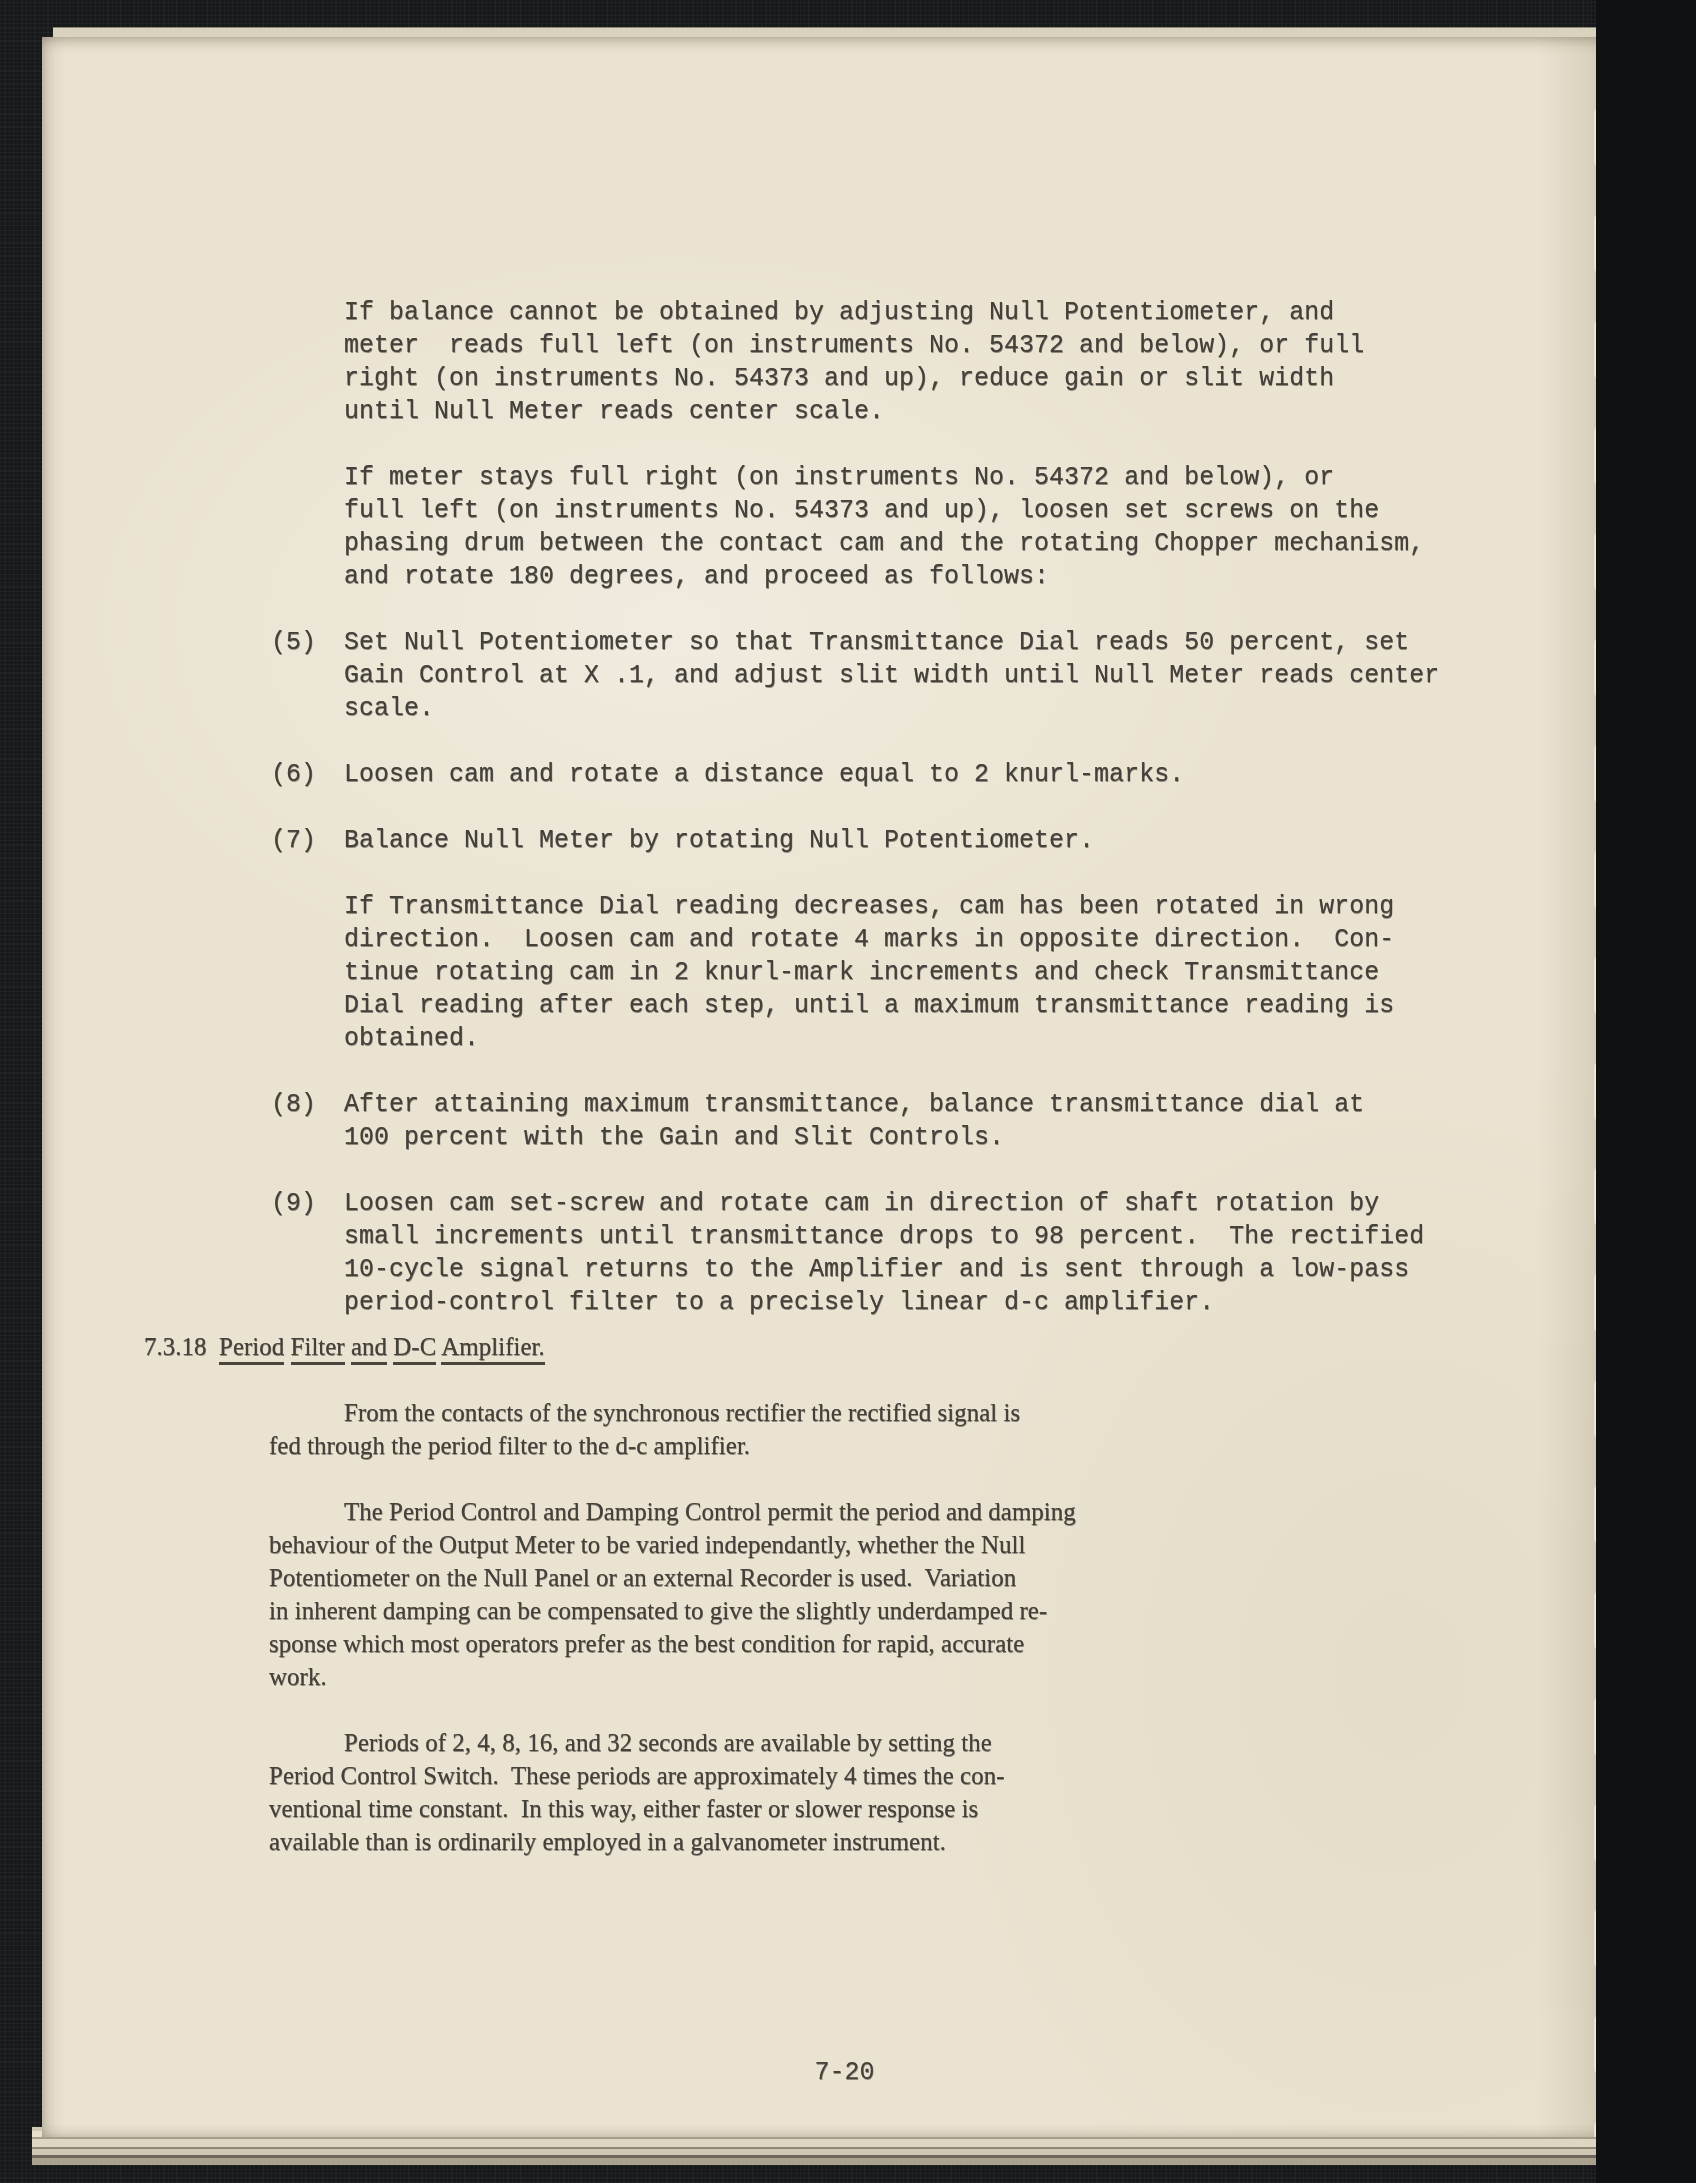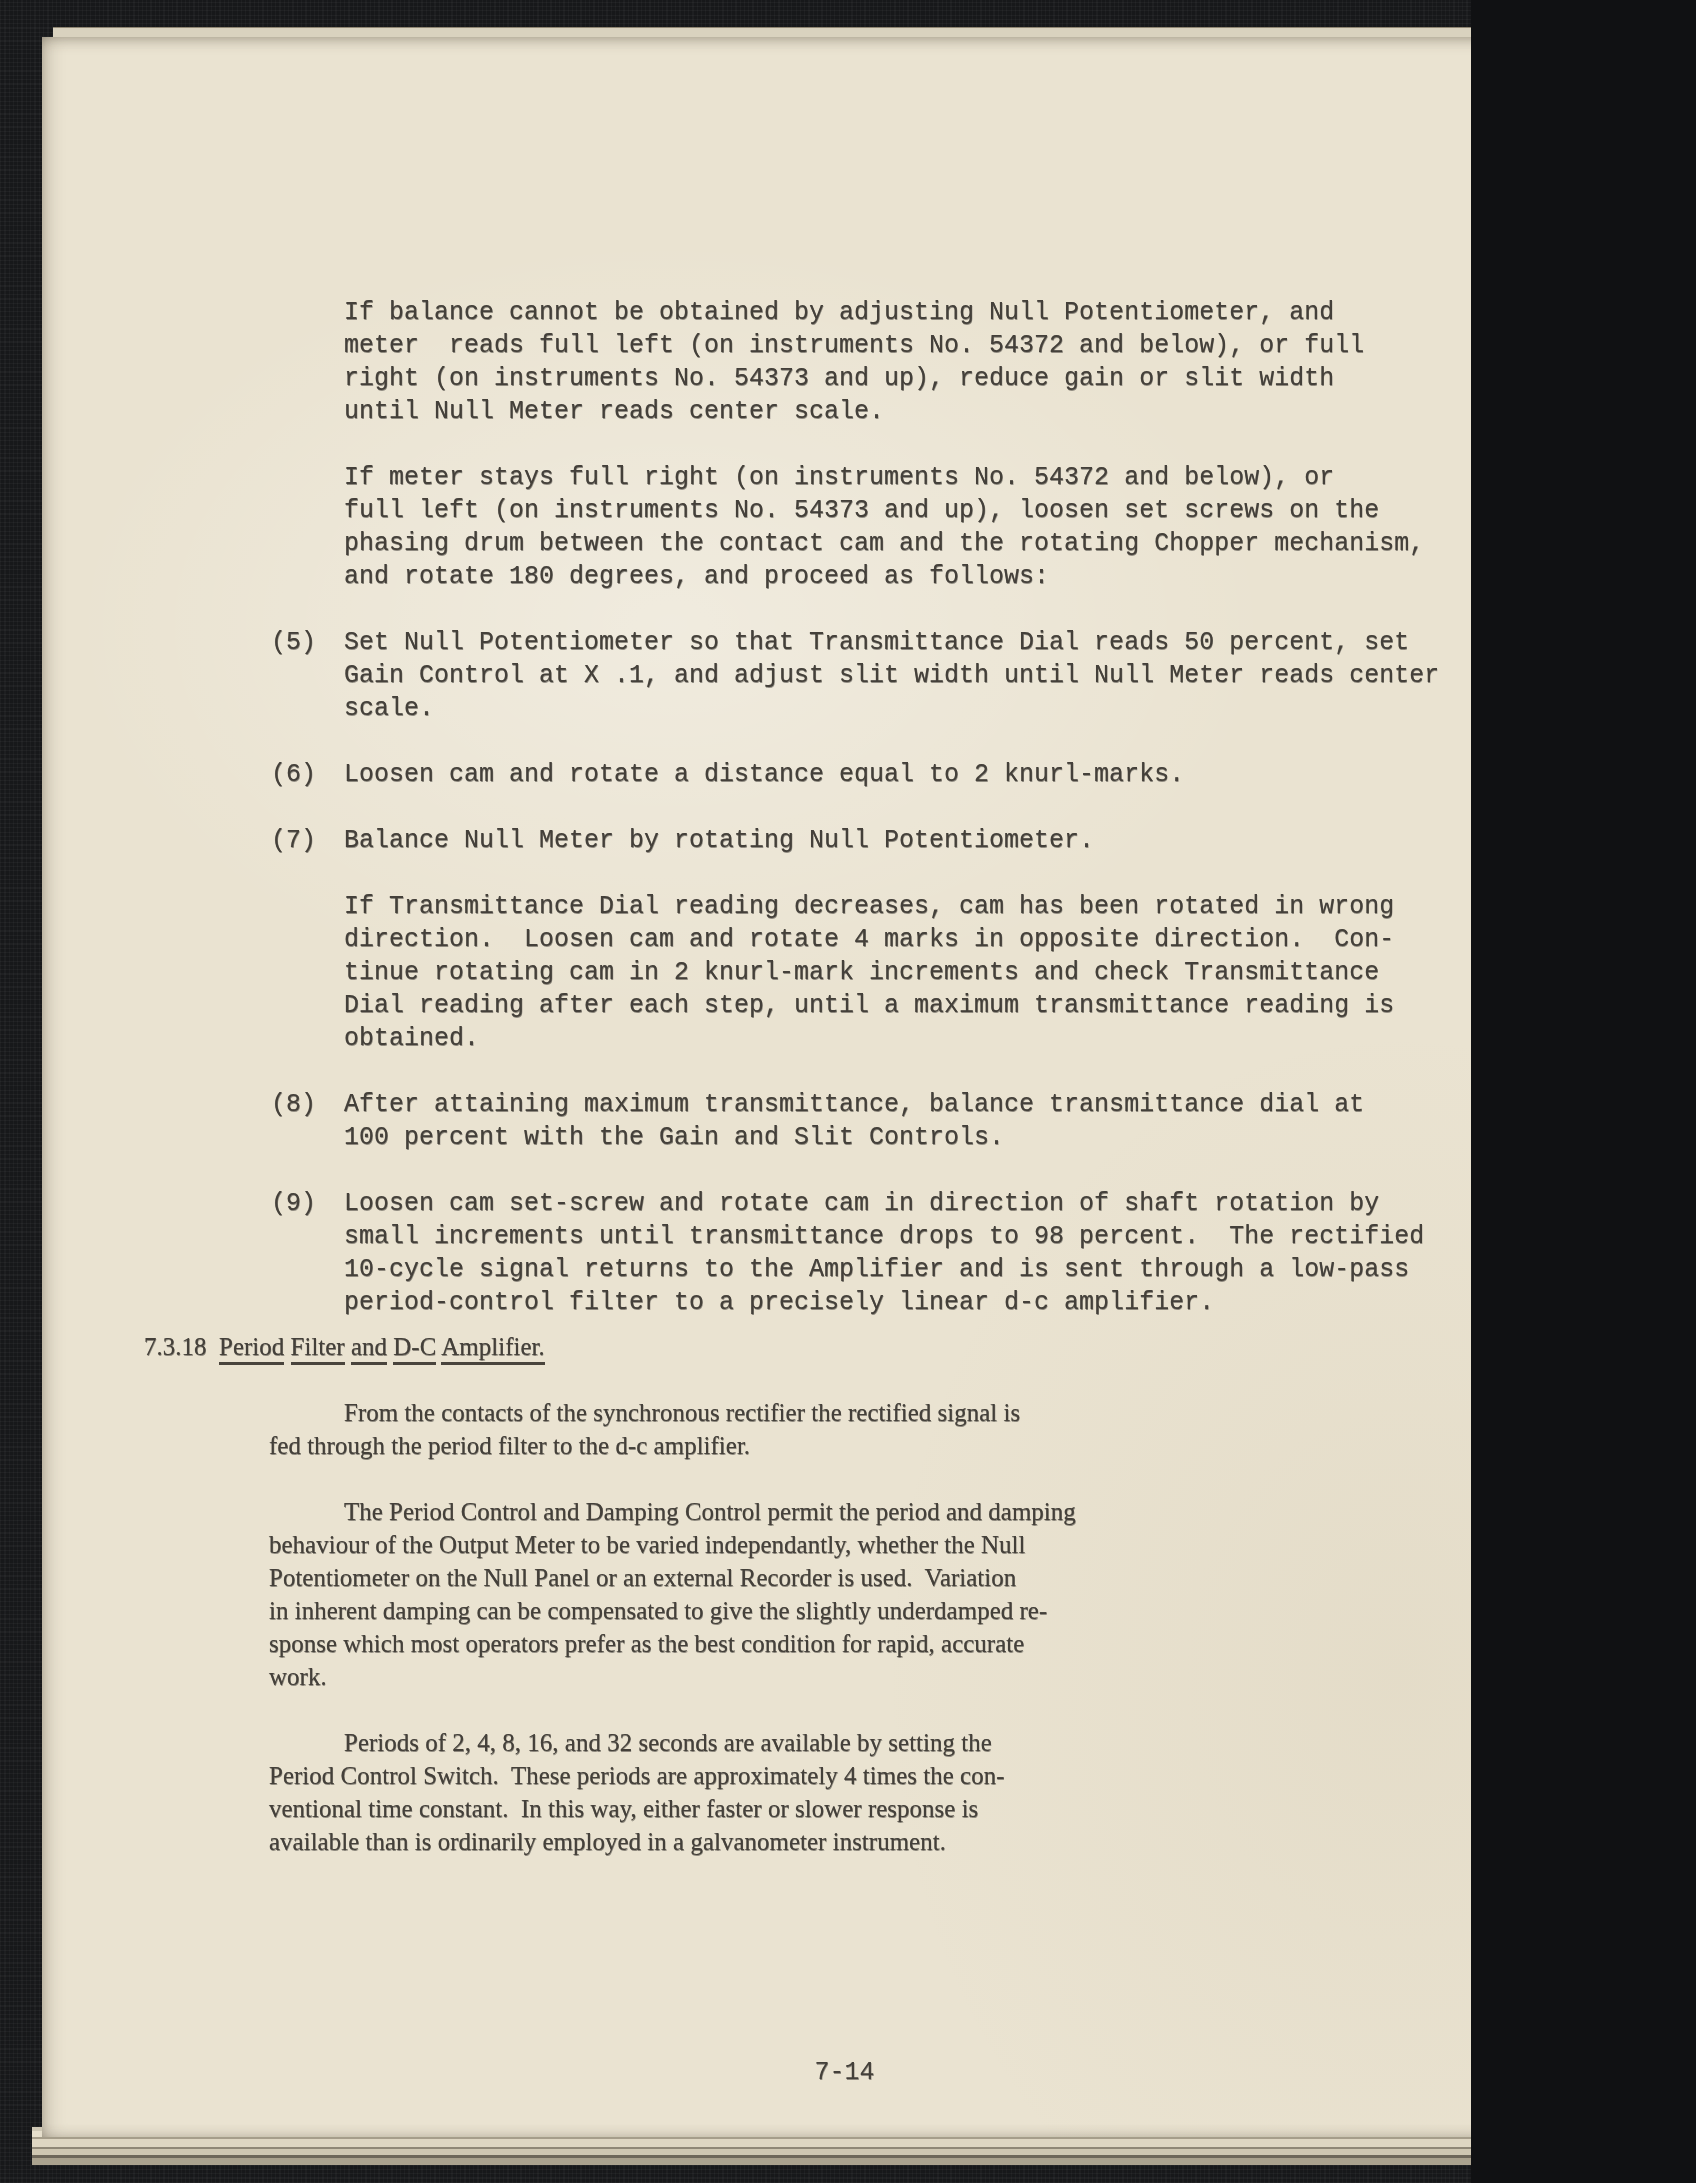--- a/index.html
+++ b/index.html
@@ -1,17 +1,17 @@
 <!DOCTYPE html>
 <html style="font-size:9.9px"><head>
 <meta charset="utf-8">
 <style>
   html,body{margin:0;padding:0;background:#101113;}
   .scene{
-    position:relative;width:1471px;height:2183px;overflow:hidden;
+    position:relative;width:1596px;height:2183px;overflow:hidden;
     background-color:#17181a;
     background-image:
       repeating-linear-gradient(0deg, rgba(255,255,255,0.035) 0 1.2px, transparent 1.2px 4.3px),
       repeating-linear-gradient(90deg, rgba(255,255,255,0.03) 0 1.2px, transparent 1.2px 4.3px);
     font-family:"Liberation Mono","DejaVu Sans Mono",monospace;
   }
   .under-top{
     position:absolute;left:53px;top:27px;width:1644px;height:12.3px;
     background:#d9d2bf;border-top:1.2px solid #8f8673;
   }
@@ -153,16 +153,16 @@
         <div class="hole" style="top: 1978px;"></div>
         <div class="page-mark" style="top: 1978px;"></div>
         <div class="ring" style="top: 1981px;"></div>
         <div class="hole" style="top: 2084px;"></div>
         <div class="page-mark" style="top: 2084px;"></div>
         <div class="ring" style="top: 2087px;"></div>
       </div>
 
     <div class="content" id="content"><div class="blk p"><div class="line">If balance cannot be obtained by adjusting Null Potentiometer, and</div><div class="line">meter  reads full left (on instruments No. 54372 and below), or full</div><div class="line">right (on instruments No. 54373 and up), reduce gain or slit width</div><div class="line">until Null Meter reads center scale.</div></div><div class="blk p"><div class="line">If meter stays full right (on instruments No. 54372 and below), or</div><div class="line">full left (on instruments No. 54373 and up), loosen set screws on the</div><div class="line">phasing drum between the contact cam and the rotating Chopper mechanism,</div><div class="line">and rotate 180 degrees, and proceed as follows:</div></div><div class="blk item"><span class="num">(5)</span><div class="line">Set Null Potentiometer so that Transmittance Dial reads 50 percent, set</div><div class="line">Gain Control at X .1, and adjust slit width until Null Meter reads center</div><div class="line">scale.</div></div><div class="blk item"><span class="num">(6)</span><div class="line">Loosen cam and rotate a distance equal to 2 knurl-marks.</div></div><div class="blk item"><span class="num">(7)</span><div class="line">Balance Null Meter by rotating Null Potentiometer.</div></div><div class="blk p"><div class="line">If Transmittance Dial reading decreases, cam has been rotated in wrong</div><div class="line">direction.  Loosen cam and rotate 4 marks in opposite direction.  Con-</div><div class="line">tinue rotating cam in 2 knurl-mark increments and check Transmittance</div><div class="line">Dial reading after each step, until a maximum transmittance reading is</div><div class="line">obtained.</div></div><div class="blk item"><span class="num">(8)</span><div class="line">After attaining maximum transmittance, balance transmittance dial at</div><div class="line">100 percent with the Gain and Slit Controls.</div></div><div class="blk item"><span class="num">(9)</span><div class="line">Loosen cam set-screw and rotate cam in direction of shaft rotation by</div><div class="line">small increments until transmittance drops to 98 percent.  The rectified</div><div class="line">10-cycle signal returns to the Amplifier and is sent through a low-pass</div><div class="line">period-control filter to a precisely linear d-c amplifier.</div></div><div class="blk heading"><span>7.3.18</span>  <span class="hword">Period</span> <span class="hword">Filter</span> <span class="hword">and</span> <span class="hword">D-C</span> <span class="hword">Amplifier.</span></div><div class="blk sec"><div class="line first">From the contacts of the synchronous rectifier the rectified signal is</div><div class="line">fed through the period filter to the d-c amplifier.</div></div><div class="blk sec"><div class="line first">The Period Control and Damping Control permit the period and damping</div><div class="line">behaviour of the Output Meter to be varied independantly, whether the Null</div><div class="line">Potentiometer on the Null Panel or an external Recorder is used.  Variation</div><div class="line">in inherent damping can be compensated to give the slightly underdamped re-</div><div class="line">sponse which most operators prefer as the best condition for rapid, accurate</div><div class="line">work.</div></div><div class="blk sec"><div class="line first">Periods of 2, 4, 8, 16, and 32 seconds are available by setting the</div><div class="line">Period Control Switch.  These periods are approximately 4 times the con-</div><div class="line">ventional time constant.  In this way, either faster or slower response is</div><div class="line">available than is ordinarily employed in a galvanometer instrument.</div></div></div>
 
-    <div class="page-number">7-14</div>
+    <div class="page-number">7-20</div>
   </div>
 </div>
 
 
 </body></html>

